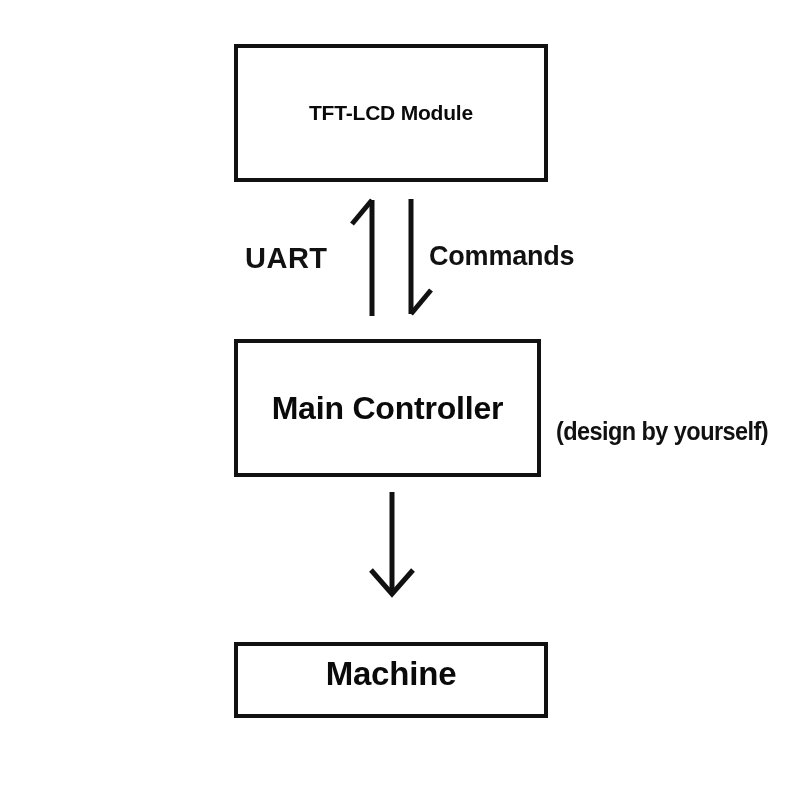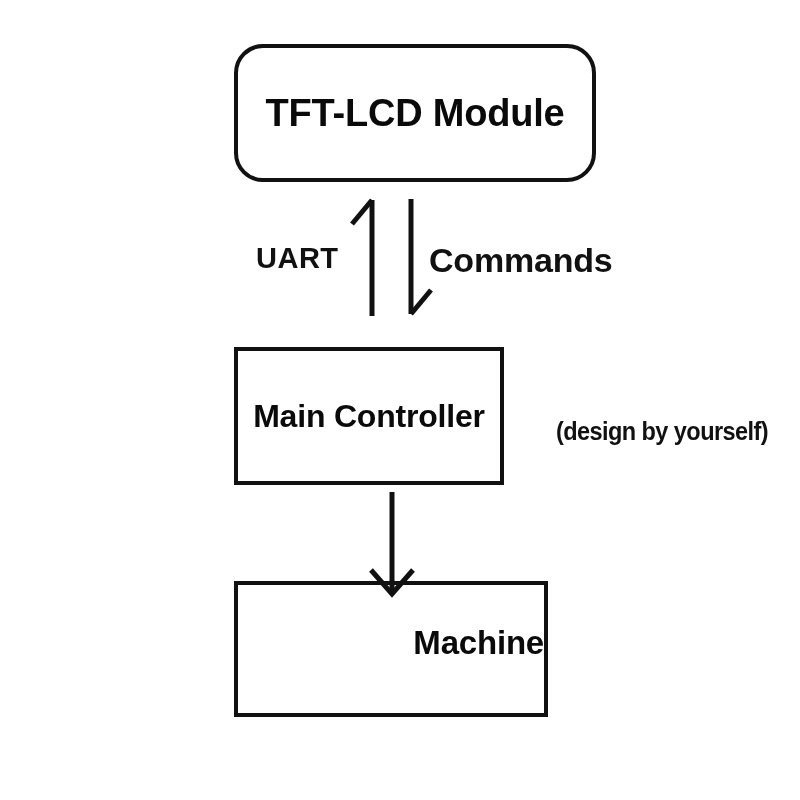--- a/index.html
+++ b/index.html
@@ -37,39 +37,37 @@
   }
   .node-line {
     display: block;
     white-space: nowrap;
     line-height: 1.28;
   }
 
   #box-tft {
     left: 234px;
     top: 44px;
-    width: 362px;
+    width: 314px;
     height: 138px;
-    font-size: 38px;
-    border-radius: 29px;
+    font-size: 21px;
   }
   #box-mcu {
     left: 234px;
-    top: 347px;
-    width: 270px;
+    top: 339px;
+    width: 307px;
     height: 138px;
     font-size: 32px;
   }
   #box-machine {
     left: 234px;
-    top: 581px;
+    top: 642px;
     width: 314px;
-    height: 136px;
+    height: 76px;
     font-size: 33px;
-    align-items: flex-end;
   }
   #box-machine .node-line {
     position: relative;
     top: -6px;
   }
 
   
   #connectors {
     position: absolute;
     left: 0;
@@ -81,29 +79,29 @@
 
   
   .edge-label {
     position: absolute;
     color: #111111;
     font-weight: bold;
     white-space: nowrap;
     line-height: 1;
   }
   #label-uart {
-    left: 256px;
+    left: 245px;
     top: 244px;
     font-size: 29px;
     letter-spacing: 0.5px;
   }
   #label-commands {
     left: 429px;
     top: 243px;
-    font-size: 34px;
+    font-size: 27px;
     letter-spacing: -0.2px;
   }
   #label-design-note {
     left: 556px;
     top: 419px;
     font-size: 25px;
     letter-spacing: -0.6px;
     transform: scaleX(0.94);
     transform-origin: left center;
   }

